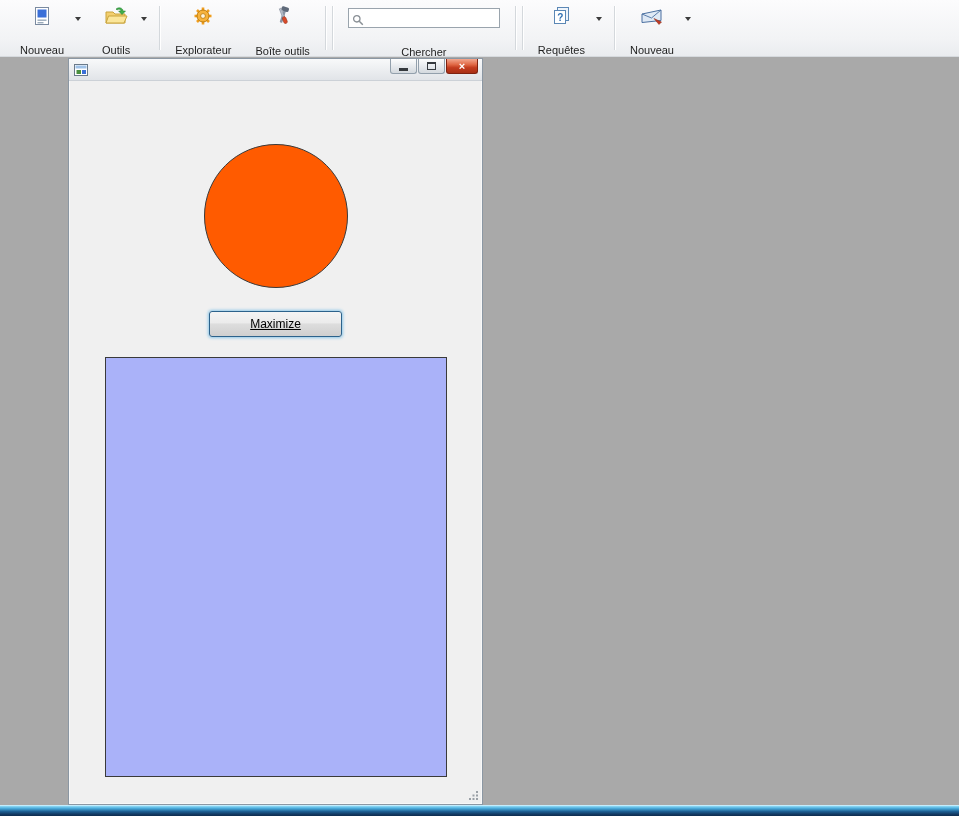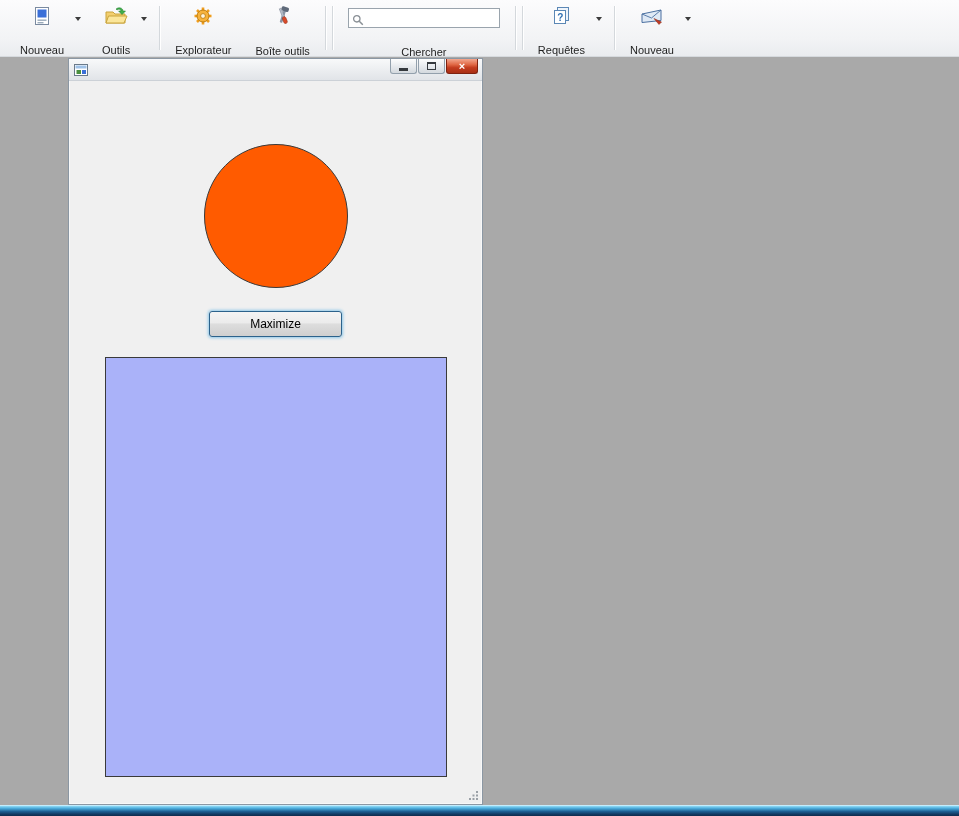--- a/index.html
+++ b/index.html
@@ -39,21 +39,21 @@
   .win-icon { display:flex; align-items:center; }
   .win-controls { margin-left:auto; display:flex; gap:1px; align-items:flex-start; height:100%; padding-right:4px; }
   .ctrl { width:27px; height:15px; border:1px solid #93a0ac; border-top:none; border-radius:0 0 3px 3px;
           background:linear-gradient(#fdfdfd, #e8ebee 50%, #d4d9de); display:flex; align-items:center; justify-content:center;
           cursor:pointer; padding:0; }
   .ctrl .min-glyph { width:9px; height:3px; background:#35393d; margin-top:6px; }
   .ctrl .max-glyph { width:9px; height:8px; border:1px solid #35393d; border-top:2px solid #35393d; }
   .ctrl.close { width:32px; background:linear-gradient(#f3a78f, #e06845 40%, #c33c1f 62%, #a92f15);
                 border-color:#7e2210; color:#fff; font-size:11px; font-weight:bold; line-height:12px; }
 
-  .win-content { flex:1 1 auto; position:relative; }
+  .win-content { flex:1 1 auto; position:relative;text-decoration:underline; }
   .orange-circle { width:144px; height:144px; border-radius:50%; border:1px solid #3a3a3a; margin:63px auto 0; background:#ff5b00; }
   .maximize-btn { display:block; margin:23px auto 0; width:133px; height:26px; font-size:12px; font-family:inherit; color:#000;
                   background:linear-gradient(#f4f4f4, #ebebeb 45%, #dddddd 50%, #cfcfcf);
                   border:1px solid #2c628b; border-radius:3px; box-shadow:0 0 3px 1px #8ec7e8; cursor:pointer; }
   .blue-rect { width:342px; height:420px; border:1px solid #3a3a3a; margin:20px auto 0; background:#aab2f9; }
   .resize-grip { position:absolute; right:3px; bottom:3px; cursor:nwse-resize; line-height:0; }
 
   
   .taskbar-edge { height:11px; flex:0 0 11px;
     background:linear-gradient(#8fdcf8 0%, #49a8d8 25%, #1d5f93 55%, #123a63 82%, #0e2c4e 100%);

